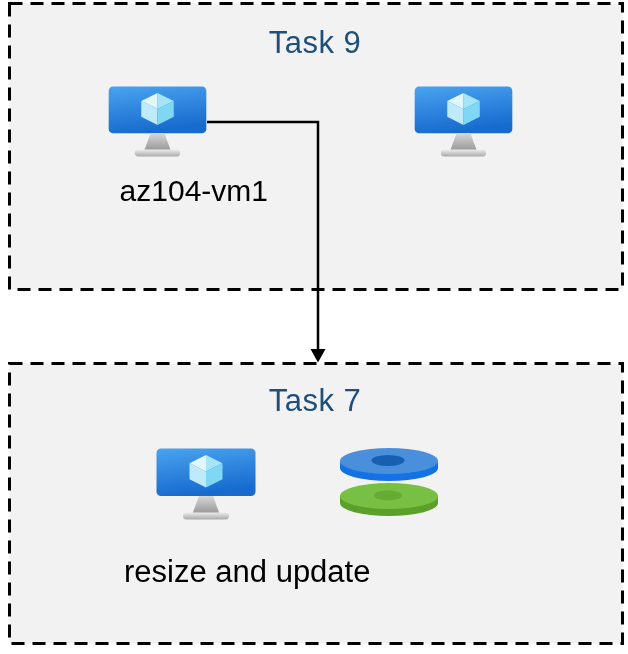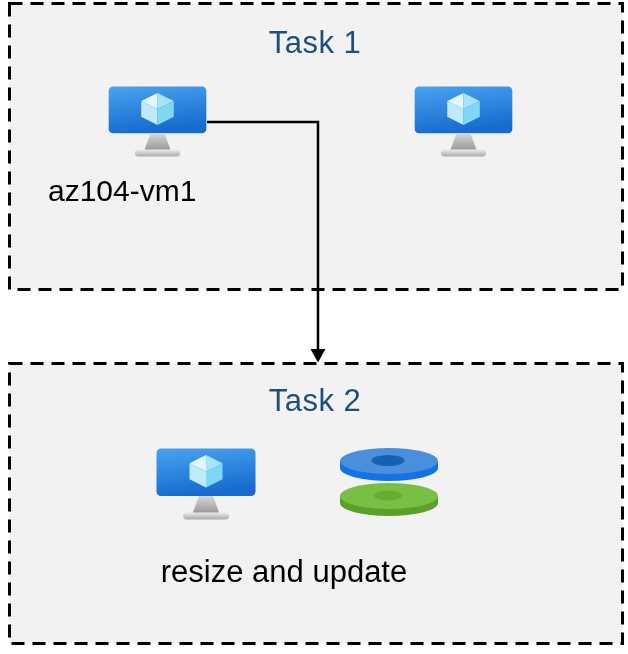--- a/index.html
+++ b/index.html
@@ -17,29 +17,28 @@
     left:8px;width:614px;
     text-align:center;
     font-size:31px;
     line-height:34px;
     color:#1f4e79;
     letter-spacing:0.5px;
   }
   .vm-label{
     position:absolute;
     width:220px;
-    text-align:left;
+    text-align:right;
     font-size:30px;
     line-height:38px;
     color:#000000;
   }
   .caption{
     position:absolute;
     width:320px;
-    text-align:center;
     font-size:31px;
     line-height:40px;
     color:#000000;
   }
 </style>
 </head>
 <body>
 
 <div class="canvas">
 
@@ -60,21 +59,21 @@
     </defs>
   </svg>
 
   <svg class="layer" width="628" height="654">
     <rect x="9.5" y="3.5" width="613" height="286" fill="#f2f2f2" stroke="#000000" stroke-width="3" stroke-dasharray="13 8"></rect>
     <rect x="9.5" y="363.5" width="613" height="280" fill="#f2f2f2" stroke="#000000" stroke-width="3" stroke-dasharray="13 8"></rect>
     <polyline points="207,122 318,122 318,352" fill="none" stroke="#000000" stroke-width="2.5"></polyline>
     <polygon points="310.5,349 325.5,349 318,362.5" fill="#000000"></polygon>
   </svg>
 
-  <div class="task-title" style="top:26px">Task 1</div>
+  <div class="task-title" style="top:26px">Task 9</div>
 
   <div class="abs" style="left:108px;top:86px">
     <svg width="99" height="71" viewBox="0 0 100 72">
       <rect x="0.5" y="0.5" width="99" height="47.5" rx="4.5" fill="url(#gScreen)"></rect>
       <g>
         <polygon points="50,7 33.5,15.2 50,23.4" fill="#e2f6fd"></polygon>
         <polygon points="50,7 66.5,15.2 50,23.4" fill="#a6e4f8"></polygon>
         <polygon points="33.5,15.2 50,23.4 50,39.5 33.5,31.3" fill="#bfeafa"></polygon>
         <polygon points="66.5,15.2 50,23.4 50,39.5 66.5,31.3" fill="#7fd7f4"></polygon>
       </g>
@@ -93,21 +92,21 @@
         <polygon points="50,7 33.5,15.2 50,23.4" fill="#e2f6fd"></polygon>
         <polygon points="50,7 66.5,15.2 50,23.4" fill="#a6e4f8"></polygon>
         <polygon points="33.5,15.2 50,23.4 50,39.5 33.5,31.3" fill="#bfeafa"></polygon>
         <polygon points="66.5,15.2 50,23.4 50,39.5 66.5,31.3" fill="#7fd7f4"></polygon>
       </g>
       <polygon points="43,48 57,48 63.5,65.5 36.5,65.5" fill="url(#gStand)"></polygon>
       <rect x="27" y="64.5" width="46" height="7" rx="3.5" fill="url(#gBase)"></rect>
     </svg>
   </div>
 
-  <div class="task-title" style="top:384px">Task 2</div>
+  <div class="task-title" style="top:384px">Task 7</div>
 
   <div class="abs" style="left:156px;top:448px">
     <svg width="100" height="72" viewBox="0 0 100 72">
       <rect x="0.5" y="0.5" width="99" height="47.5" rx="4.5" fill="url(#gScreen)"></rect>
       <g>
         <polygon points="50,7 33.5,15.2 50,23.4" fill="#e2f6fd"></polygon>
         <polygon points="50,7 66.5,15.2 50,23.4" fill="#a6e4f8"></polygon>
         <polygon points="33.5,15.2 50,23.4 50,39.5 33.5,31.3" fill="#bfeafa"></polygon>
         <polygon points="66.5,15.2 50,23.4 50,39.5 66.5,31.3" fill="#7fd7f4"></polygon>
       </g>

